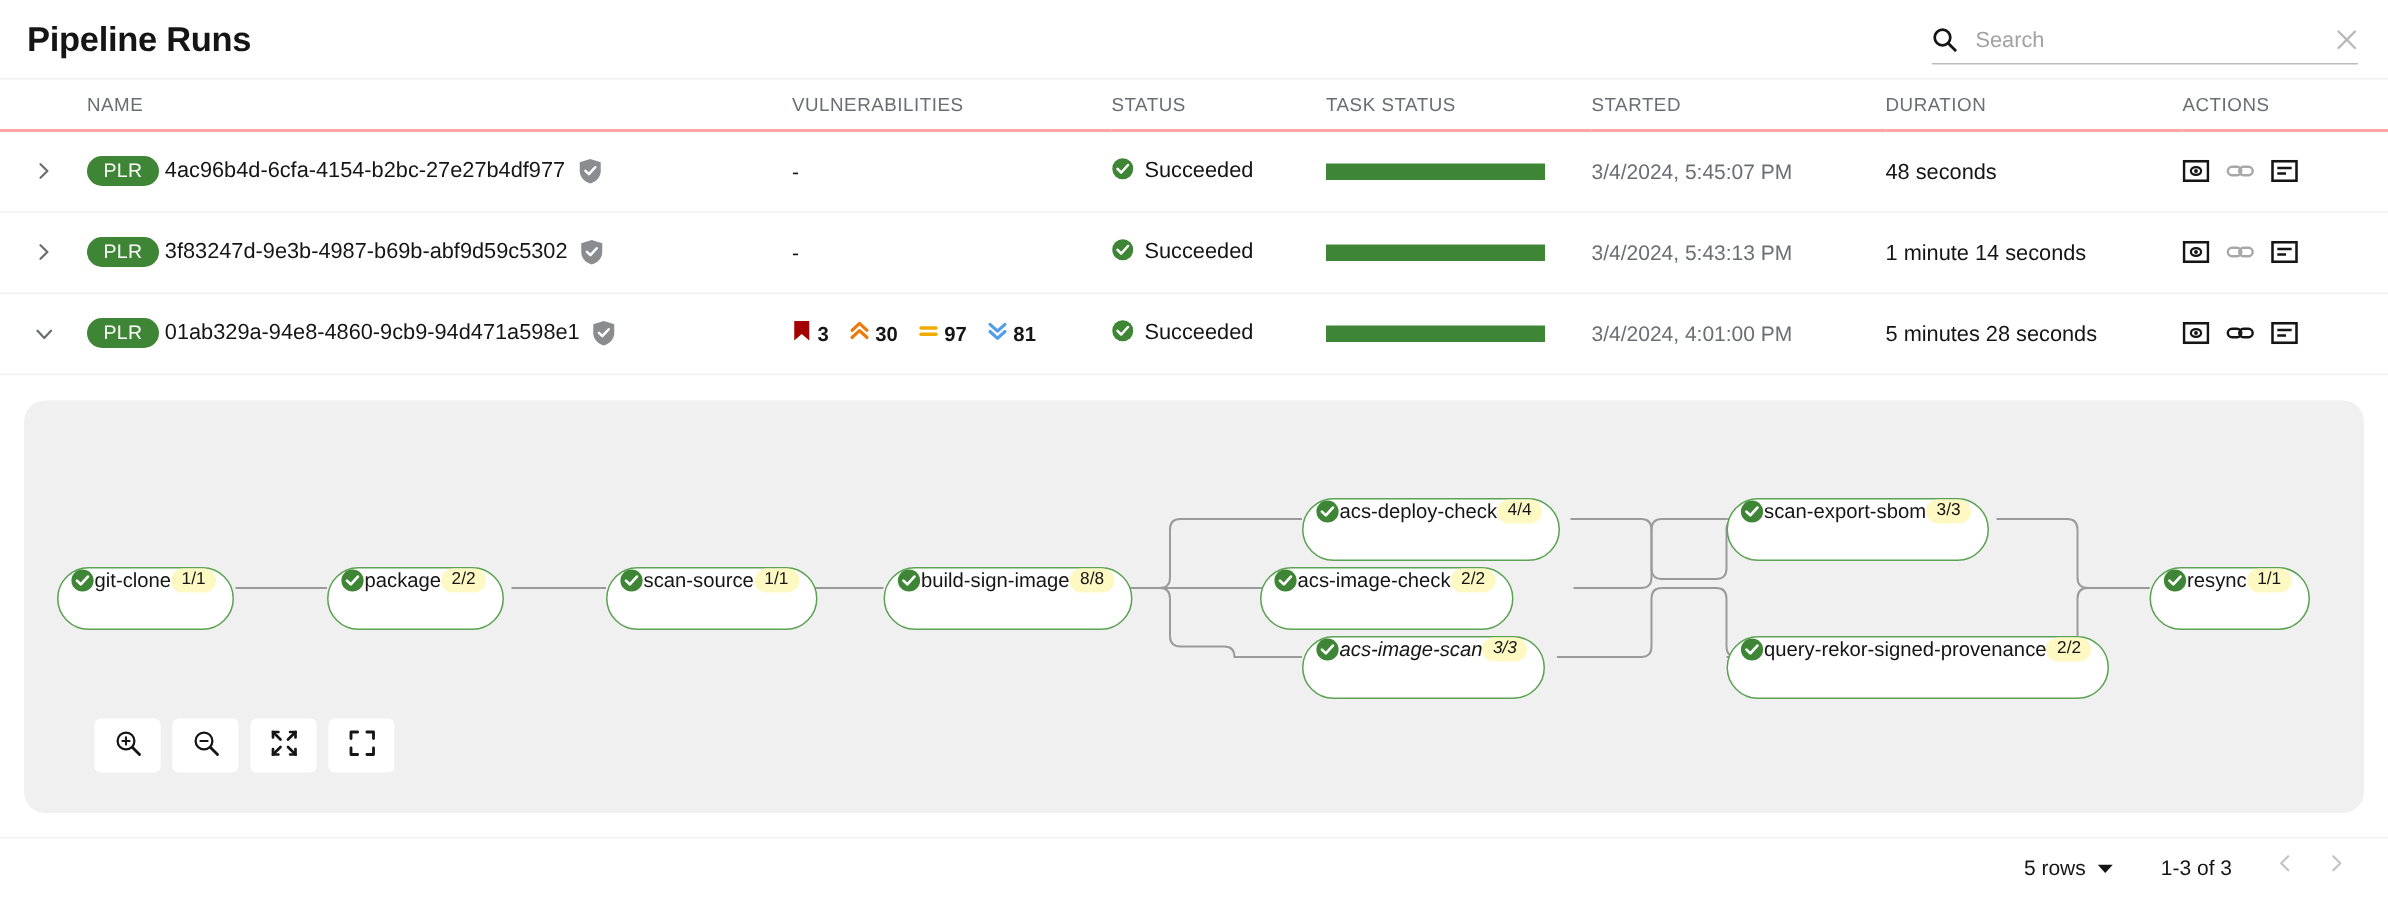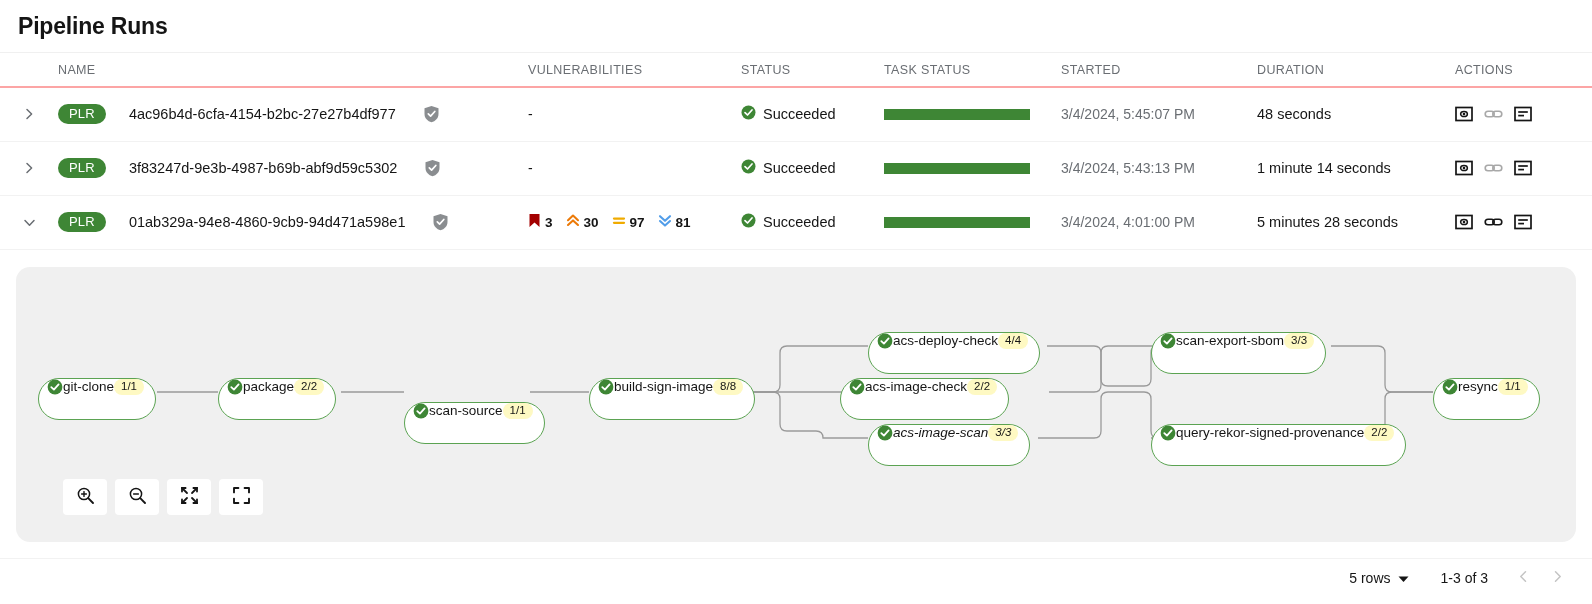--- a/index.html
+++ b/index.html
@@ -79,21 +79,21 @@
     height: 54px;
     vertical-align: middle;
     font-size: 14px;
   }
   .row-toggle {
     width: 34px; height: 34px;
     display: flex; align-items: center; justify-content: center;
     margin-left: 12px;
     cursor: pointer;
   }
-  .name-cell { display: flex; align-items: center; gap: 23px; }
+  .name-cell { display: flex; align-items: center; gap: 4px; }
   .plr-badge {
     background: #3e8635;
     color: #fff;
     border-radius: 30px;
     font-size: 13px;
     padding: 3px 11px 4px 11px;
     line-height: 1;
     letter-spacing: 0.2px;
   }
   .run-name { font-size: 14.5px; color: #151515; }
@@ -196,20 +196,35 @@
     position: absolute; left: 0; right: 0; bottom: 45px;
     border-top: 1px solid #f2f2f2;
   }
 </style>
 </head>
 <body>
 
 <div class="page-header">
   <div class="page-title">Pipeline Runs</div>
 
+  <div class="search-wrap">
+    <span class="search-icon">
+      <svg width="17" height="17" viewBox="0 0 17 17">
+          <circle cx="7" cy="7" r="5.2" fill="none" stroke="#151515" stroke-width="1.8"></circle>
+          <line x1="10.8" y1="10.8" x2="15.5" y2="15.5" stroke="#151515" stroke-width="1.9" stroke-linecap="round"></line>
+        </svg>
+    </span>
+    <input class="search-input" value="" placeholder="Search" style="">
+    <span class="search-clear">
+      <svg width="15" height="15" viewBox="0 0 15 15">
+          <line x1="2" y1="2" x2="13" y2="13" stroke="#b8b8b8" stroke-width="1.6" stroke-linecap="round"></line>
+          <line x1="13" y1="2" x2="2" y2="13" stroke="#b8b8b8" stroke-width="1.6" stroke-linecap="round"></line>
+        </svg>
+    </span>
+  </div>
 </div>
 
 <table class="table">
   <thead>
     <tr>
       <th class="col-toggle"></th>
       <th class="col-name">NAME</th>
       <th class="col-vuln">VULNERABILITIES</th>
       <th class="col-status">STATUS</th>
       <th class="col-task">TASK STATUS</th>
@@ -506,21 +521,21 @@
 
   <div class="node" style="left:202px; top:111px;">
     <span><svg width="16" height="16" viewBox="0 0 16 16">
           <circle cx="8" cy="8" r="7.4" fill="#3e8635"></circle>
           <polyline points="4.3,8.1 6.9,10.6 11.6,5.4" fill="none" stroke="#fff" stroke-width="1.8" stroke-linecap="round" stroke-linejoin="round"></polyline>
         </svg></span>
     <span class="node-label">package</span>
     <span class="node-badge">2/2</span>
   </div>
 
-  <div class="node" style="left:388px; top:111px;margin-top:24px;">
+  <div class="node" style="left:388px; top:111px;">
     <span><svg width="16" height="16" viewBox="0 0 16 16">
           <circle cx="8" cy="8" r="7.4" fill="#3e8635"></circle>
           <polyline points="4.3,8.1 6.9,10.6 11.6,5.4" fill="none" stroke="#fff" stroke-width="1.8" stroke-linecap="round" stroke-linejoin="round"></polyline>
         </svg></span>
     <span class="node-label">scan-source</span>
     <span class="node-badge">1/1</span>
   </div>
 
   <div class="node" style="left:573px; top:111px;">
     <span><svg width="16" height="16" viewBox="0 0 16 16">

